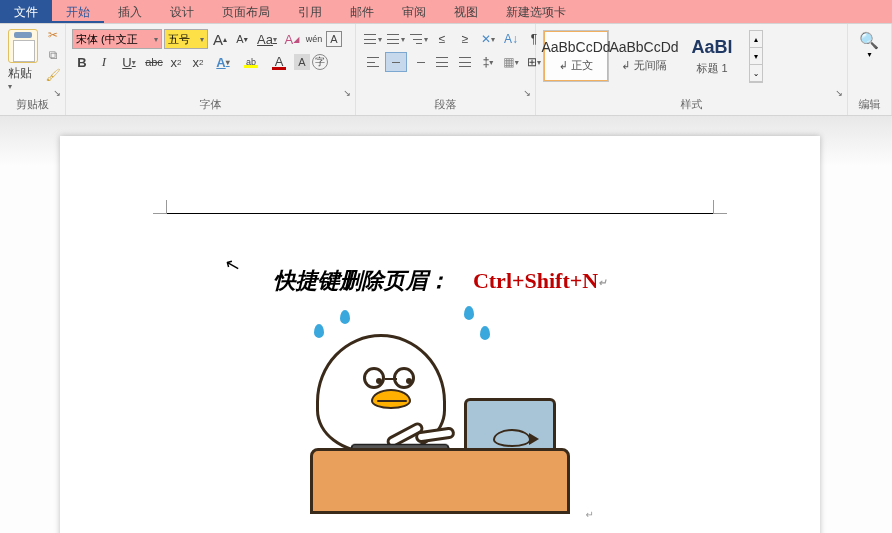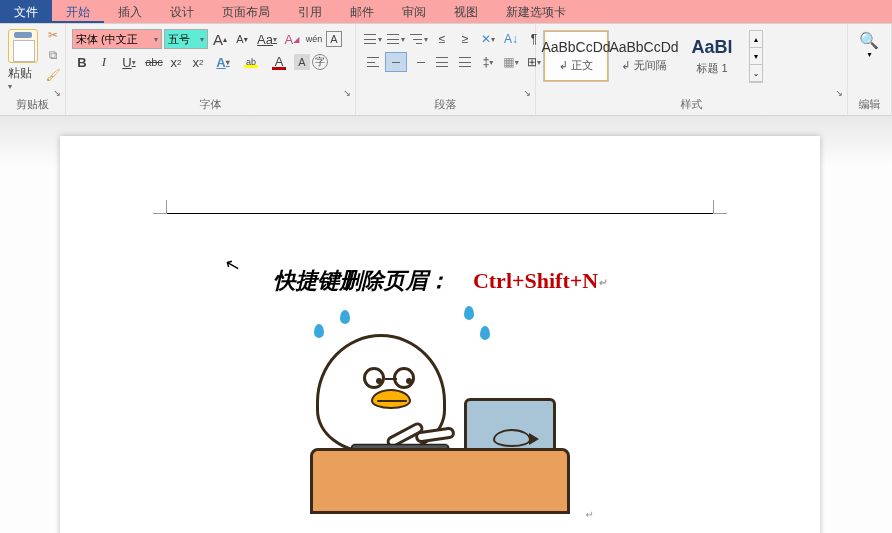--- a/index.html
+++ b/index.html
@@ -23,21 +23,21 @@
 .paste-icon::before { content: ""; position: absolute; top: 2px; left: 5px; width: 18px; height: 6px; background: #7b9ac0; border-radius: 2px; }
 .paste-icon::after { content: ""; position: absolute; top: 10px; left: 4px; width: 20px; height: 20px; background: #fff; border: 1px solid #bbb; }
 .paste-label { font-size: 12px; color: #444; margin-top: 2px; }
 .clip-side { display: flex; flex-direction: column; gap: 4px; padding-left: 3px; }
 .mini-icon { width: 16px; height: 16px; display: flex; align-items: center; justify-content: center; font-size: 12px; }
 
 
 .font-group { width: 290px; }
 .font-row { display: flex; gap: 2px; margin-bottom: 3px; align-items: center; }
 .font-name { width: 90px; height: 20px; border: 1px solid #ababab; background: #fca5a5; font-size: 11px; padding: 0 3px; display: flex; align-items: center; justify-content: space-between; }
-.font-size { width: 44px; height: 20px; border: 1px solid #ababab; background: #5eead4; font-size: 11px; padding: 0 3px; display: flex; align-items: center; justify-content: space-between; }
+.font-size { width: 44px; height: 20px; border: 1px solid #ababab; background: #fde047; font-size: 11px; padding: 0 3px; display: flex; align-items: center; justify-content: space-between; }
 .dd { font-size: 8px; color: #666; }
 .btn { width: 20px; height: 20px; display: flex; align-items: center; justify-content: center; font-size: 13px; color: #444; cursor: pointer; }
 .btn.wide { width: 26px; text-decoration: underline; }
 .btn sup, .btn sub { font-size: 8px; }
 .color-bar { width: 14px; height: 3px; margin-top: -2px; }
 
 
 .para-group { width: 180px; }
 .para-row { display: flex; gap: 1px; margin-bottom: 3px; }
 .pbtn { width: 22px; height: 20px; display: flex; align-items: center; justify-content: center; font-size: 12px; color: #444; position: relative; cursor: pointer; }

